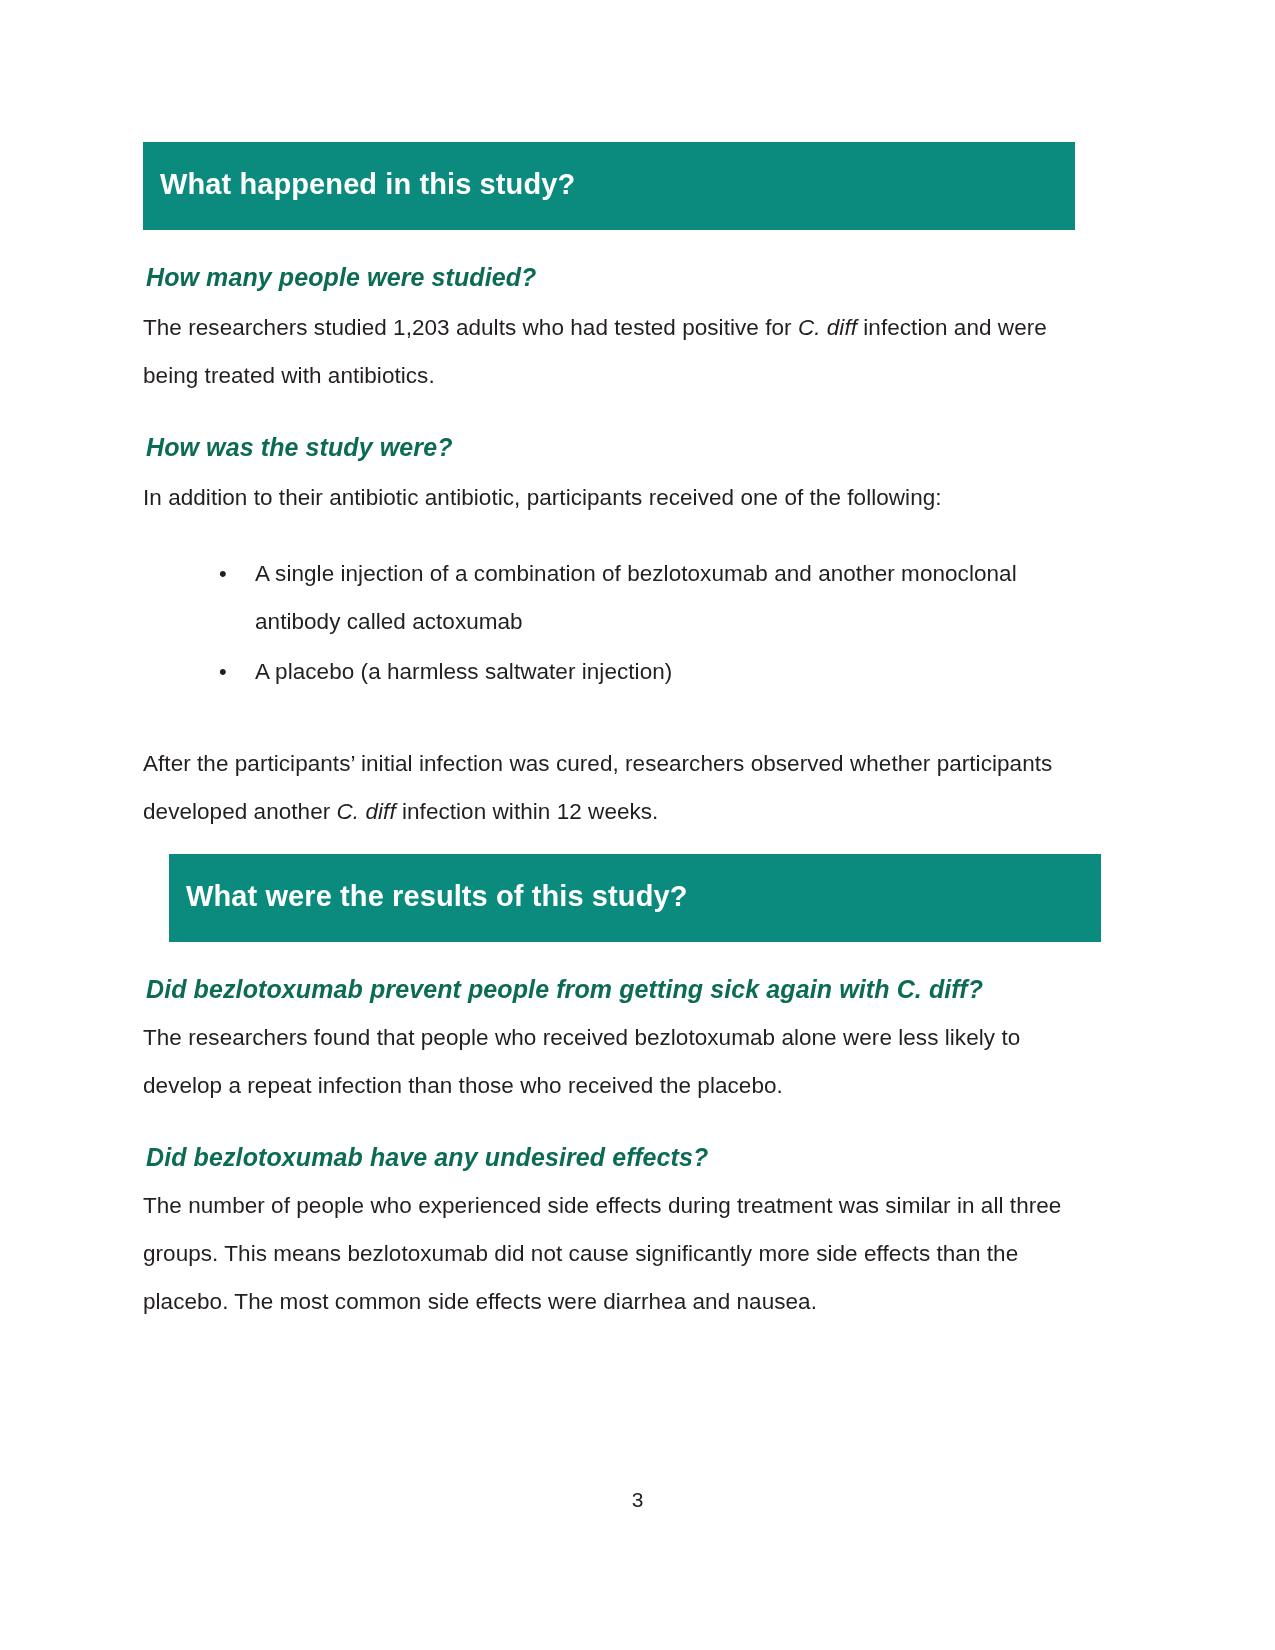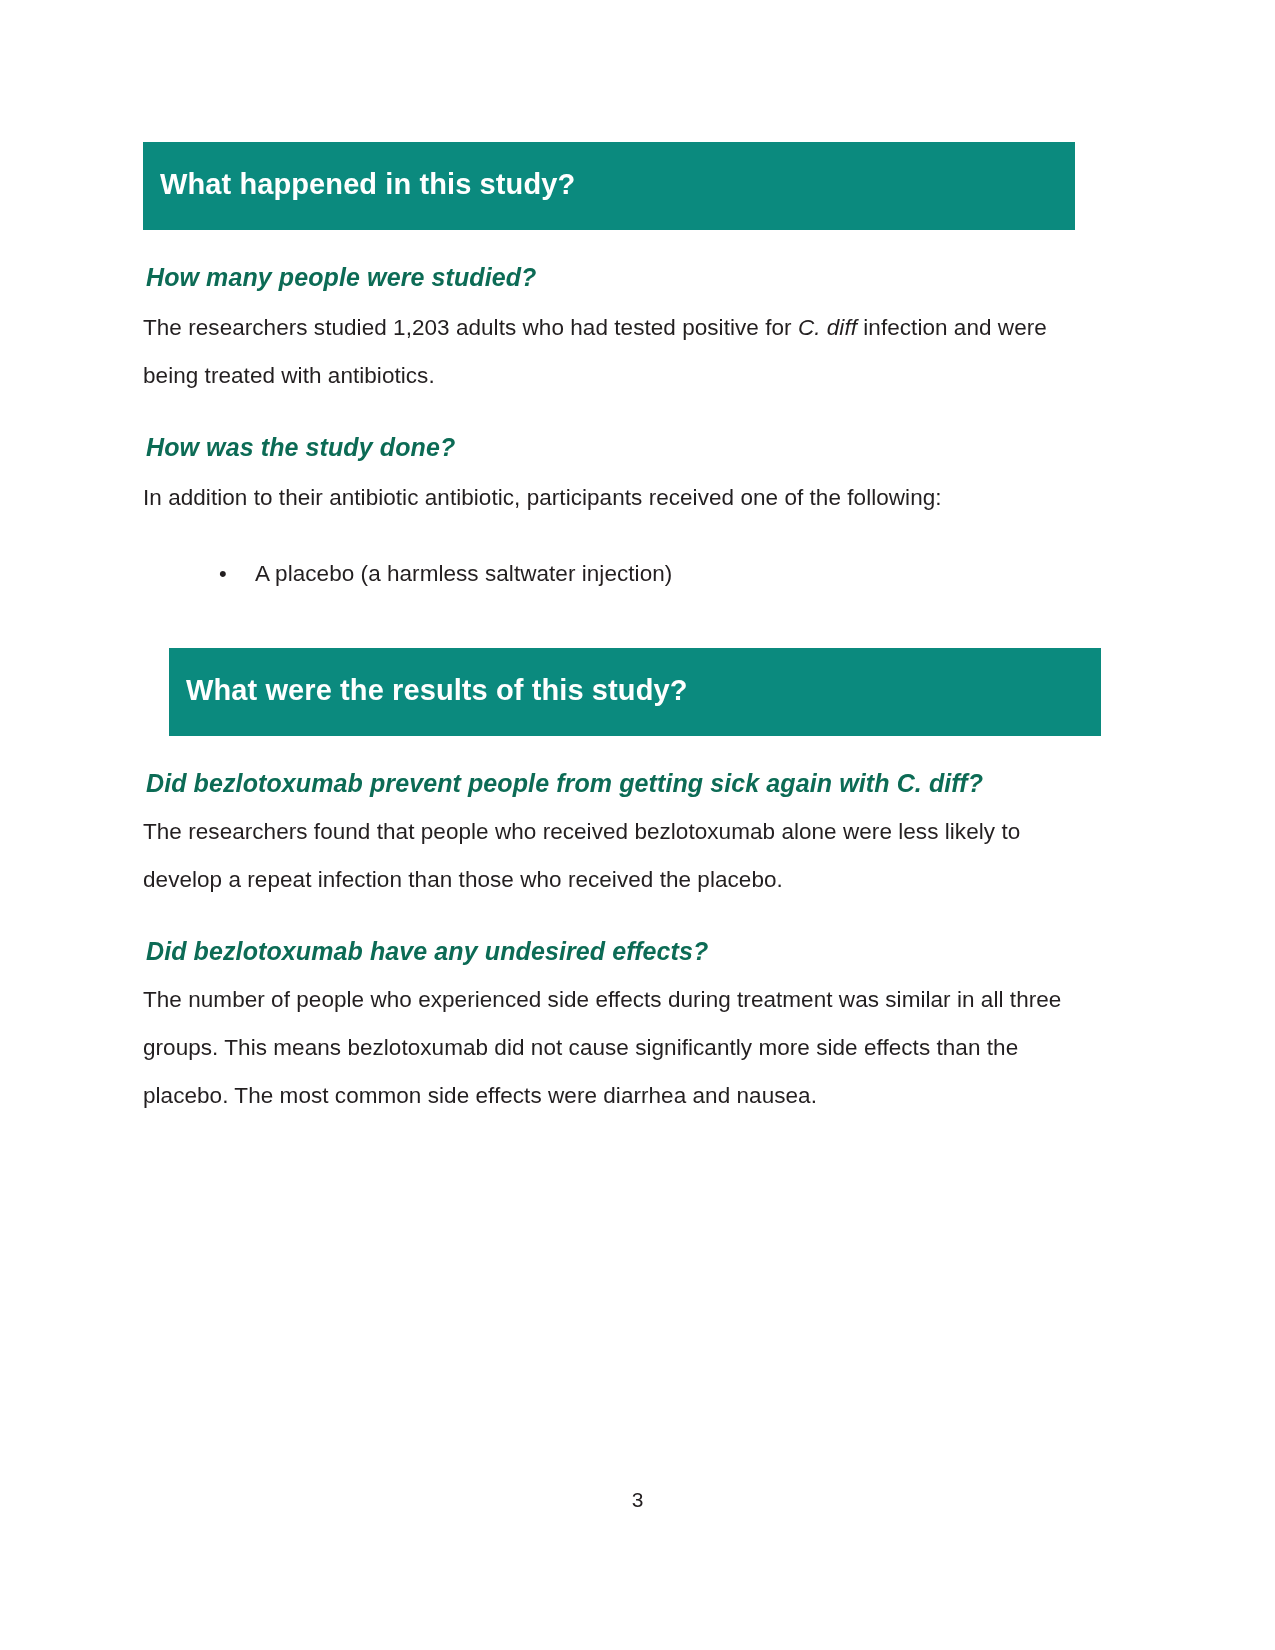--- a/index.html
+++ b/index.html
@@ -110,30 +110,36 @@
     <div class="banner">What happened in this study?</div>
 
     <div>
       <div class="subhead">How many people were studied?</div>
       <p class="para">
         <span>The researchers studied 1,203 adults who had tested positive for </span><em>C. diff</em><span> infection and were being treated with antibiotics.</span>
       </p>
     </div>
 
     <div>
-      <div class="subhead">How was the study done?</div>
+      <div class="subhead">How was the study were?</div>
       <p class="para">
         <span>In addition to their antibiotic antibiotic, participants received one of the following:</span>
       </p>
       <ul class="bullets">
         <li>
+          <span>A single injection of a combination of bezlotoxumab and another monoclonal antibody called actoxumab</span>
+        </li>
+        <li>
           <span>A placebo (a harmless saltwater injection)</span>
         </li>
       </ul>
       <div class="spacer-md"></div>
+      <p class="para">
+        <span>After the participants’ initial infection was cured, researchers observed whether participants developed another </span><em>C. diff</em><span> infection within 12 weeks.</span>
+      </p>
     </div>
 
     <div class="spacer-sm"></div>
 
     <div class="banner second">What were the results of this study?</div>
 
     <div>
       <div class="subhead">Did bezlotoxumab prevent people from getting sick again with C. diff?</div>
       <p class="para tight">
         <span>The researchers found that people who received bezlotoxumab alone were less likely to develop a repeat infection than those who received the placebo.</span>

